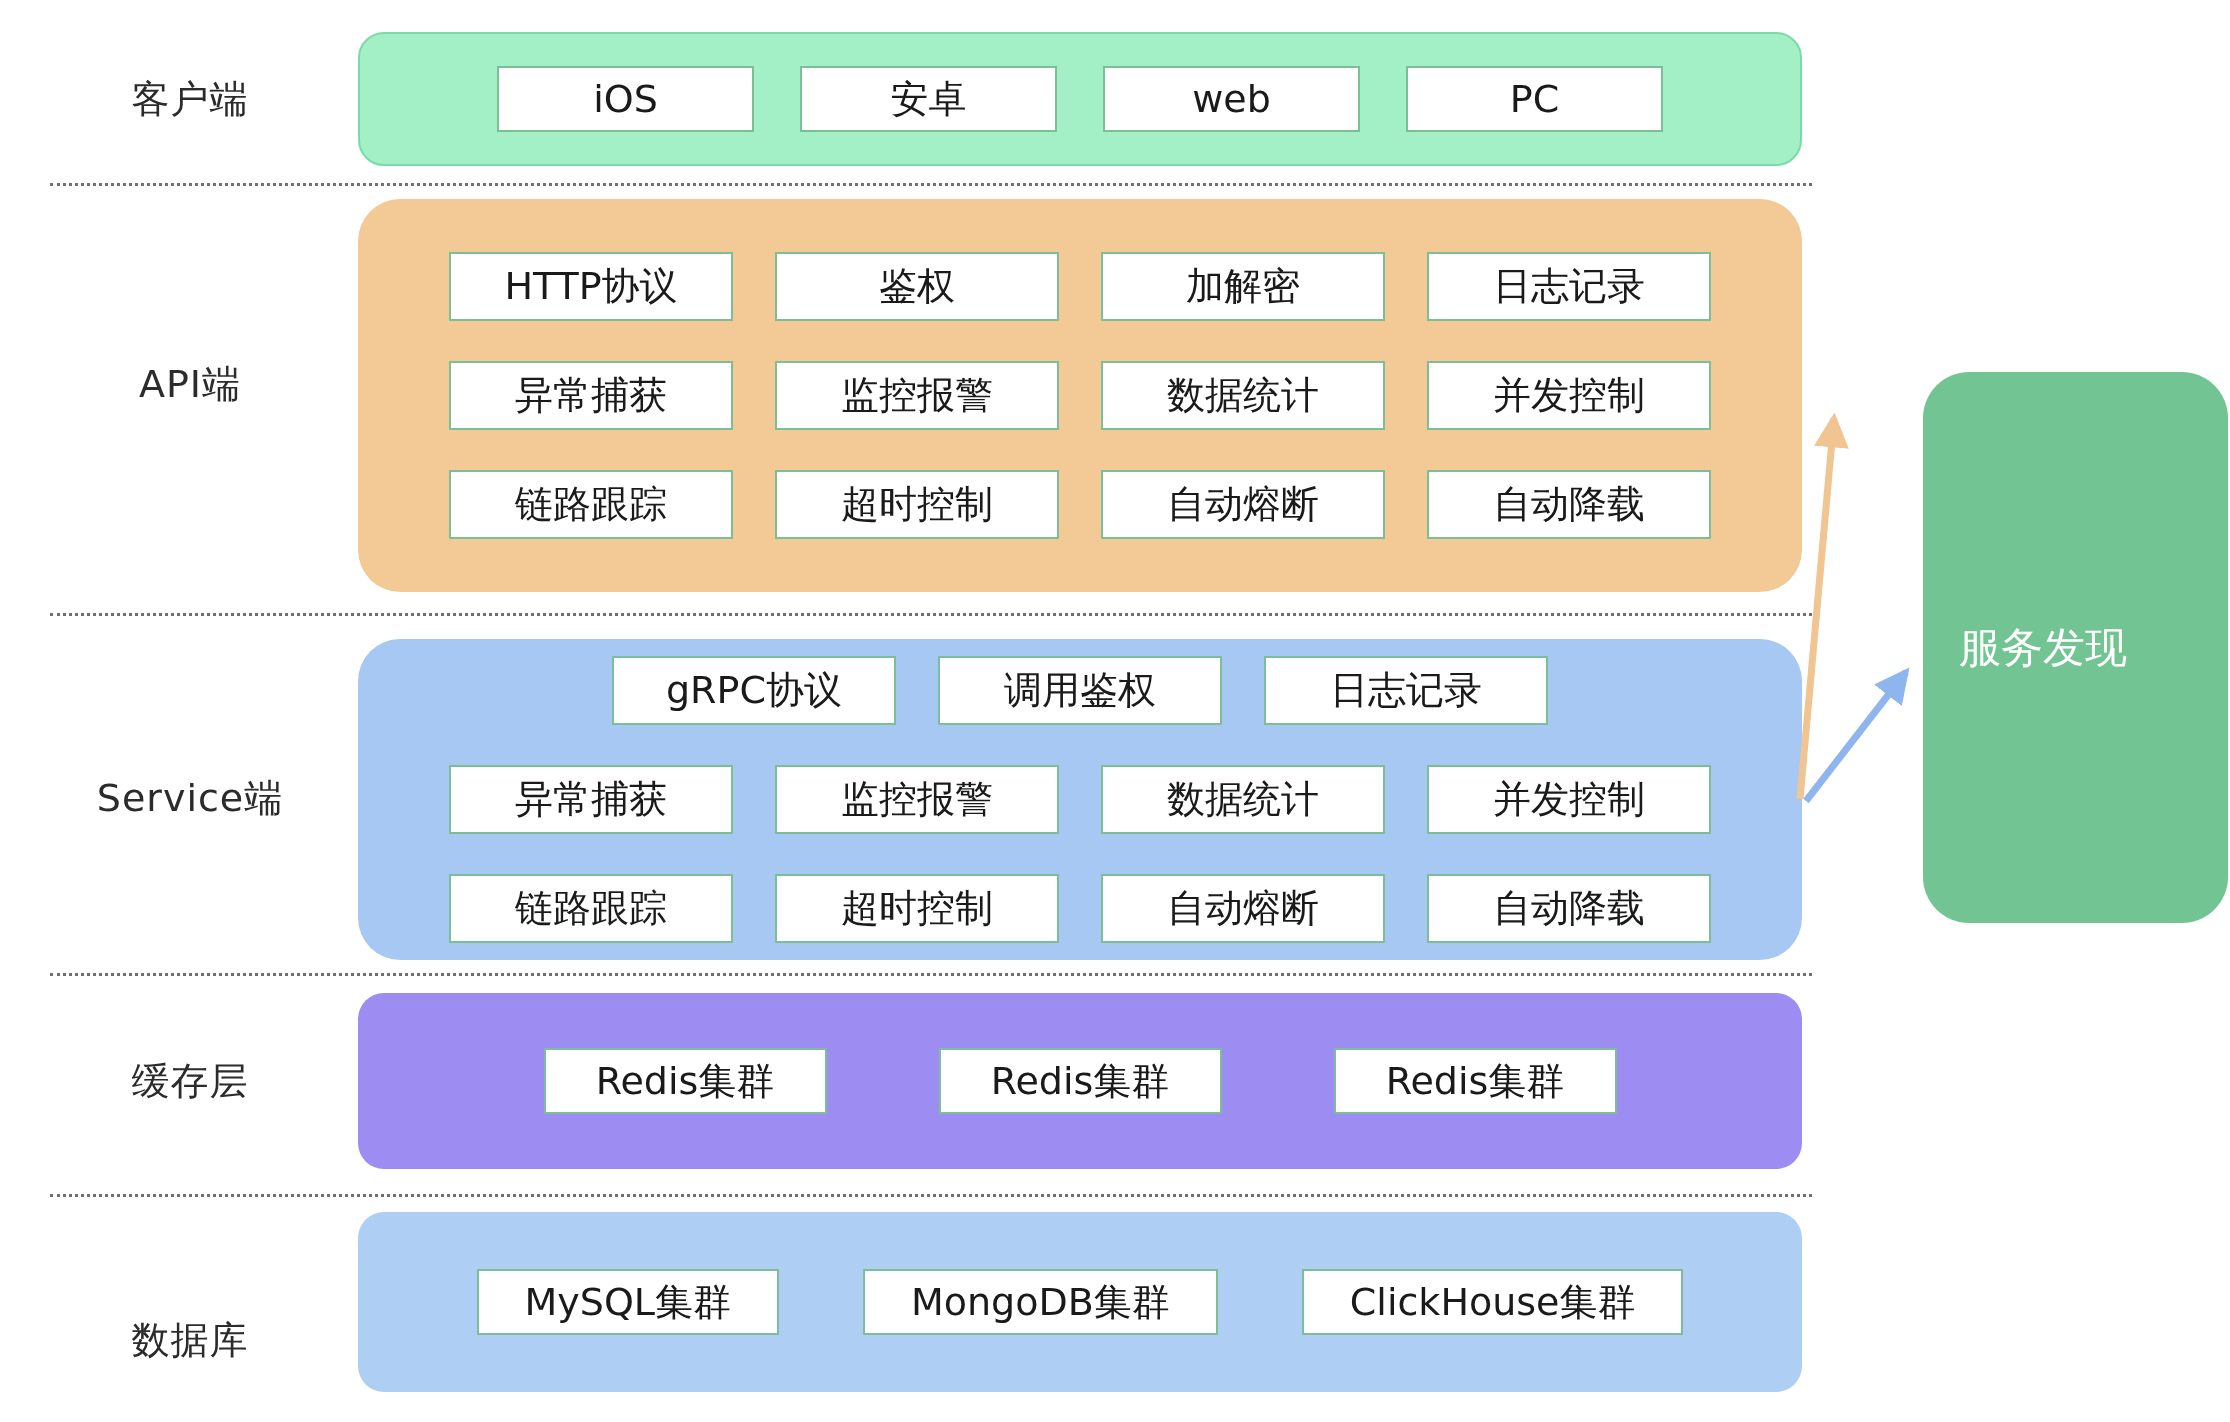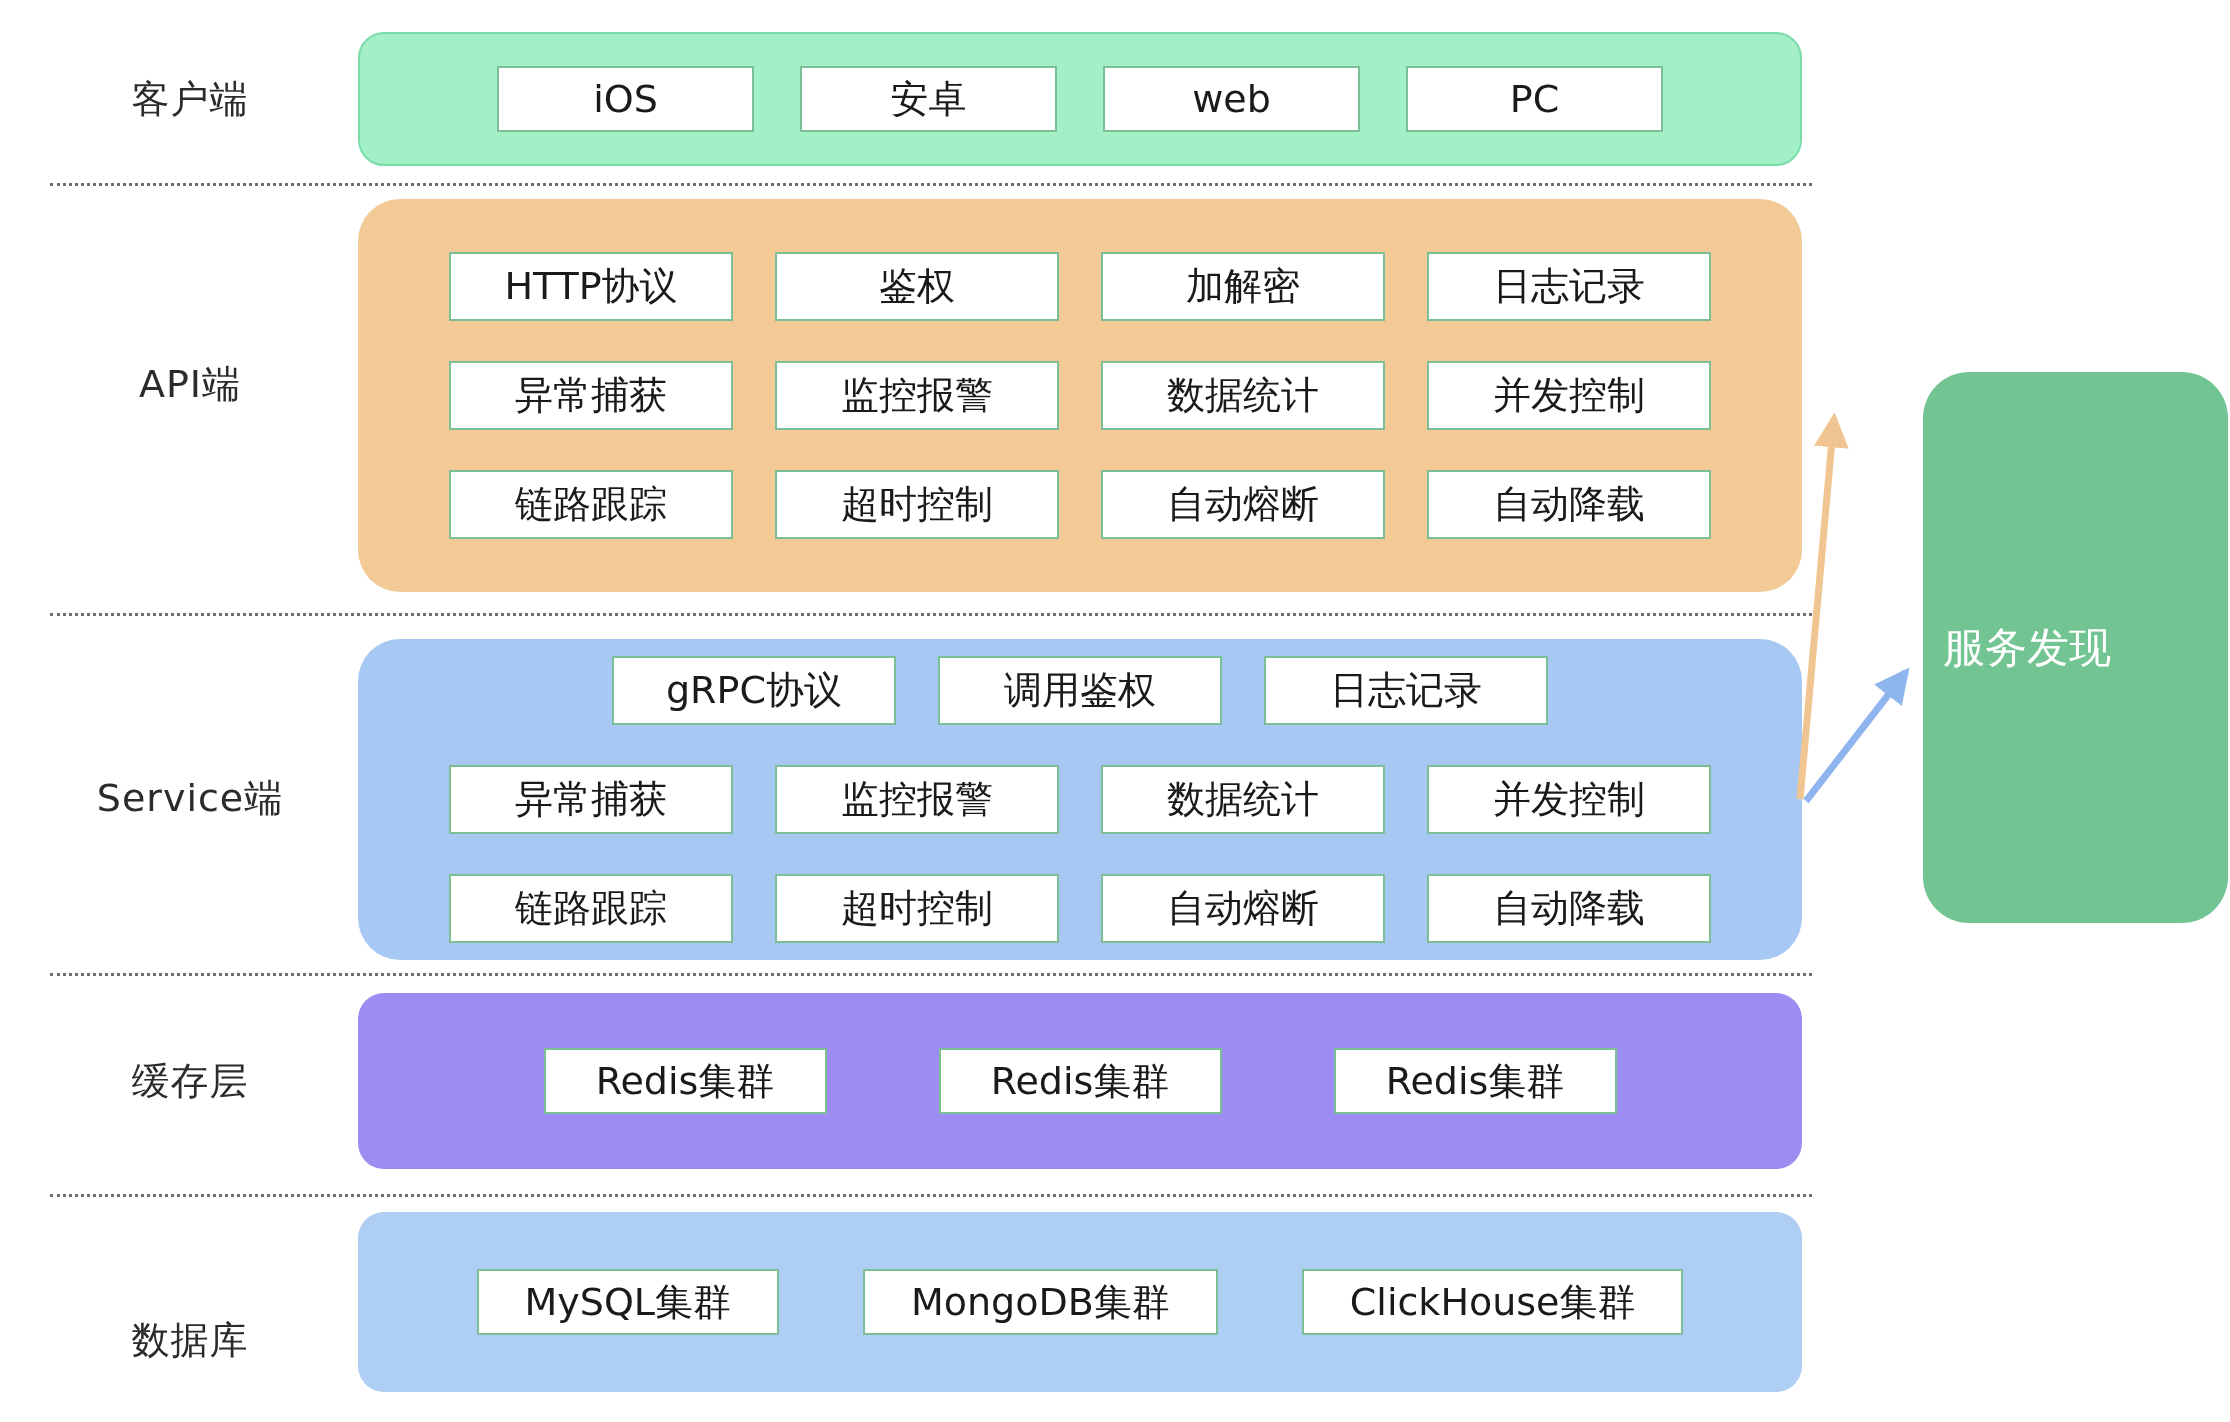--- a/index.html
+++ b/index.html
@@ -59,21 +59,21 @@
   }
   .sep1 { top:183px; }
   .sep2 { top:613px; }
   .sep3 { top:973px; }
   .sep4 { top:1194px; }
 
   .etcd {
     position:absolute; left:1923px; top:372px; width:305px; height:551px;
     background:#72C593; border-radius:46px; color:#ffffff;
     display:flex; flex-direction:column; justify-content:center;
-    padding-left:20px; font-size:42px; line-height:1.55;
+    padding-left:36px; font-size:42px; line-height:1.55;
   }
 
   .arrows { position:absolute; left:0; top:0; width:2230px; height:1422px; pointer-events:none; }
 </style>
 </head>
 <body>
 
 <div class="page">
 
   <div class="layer-label lbl-client">客户端</div>

